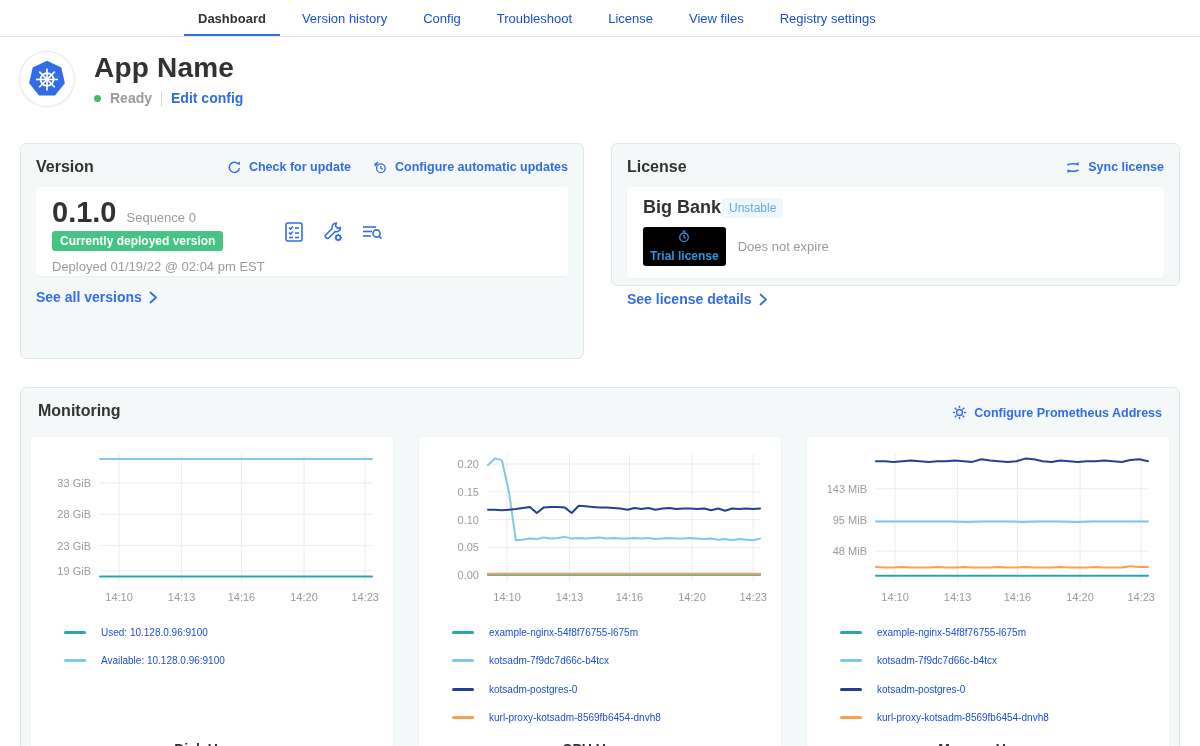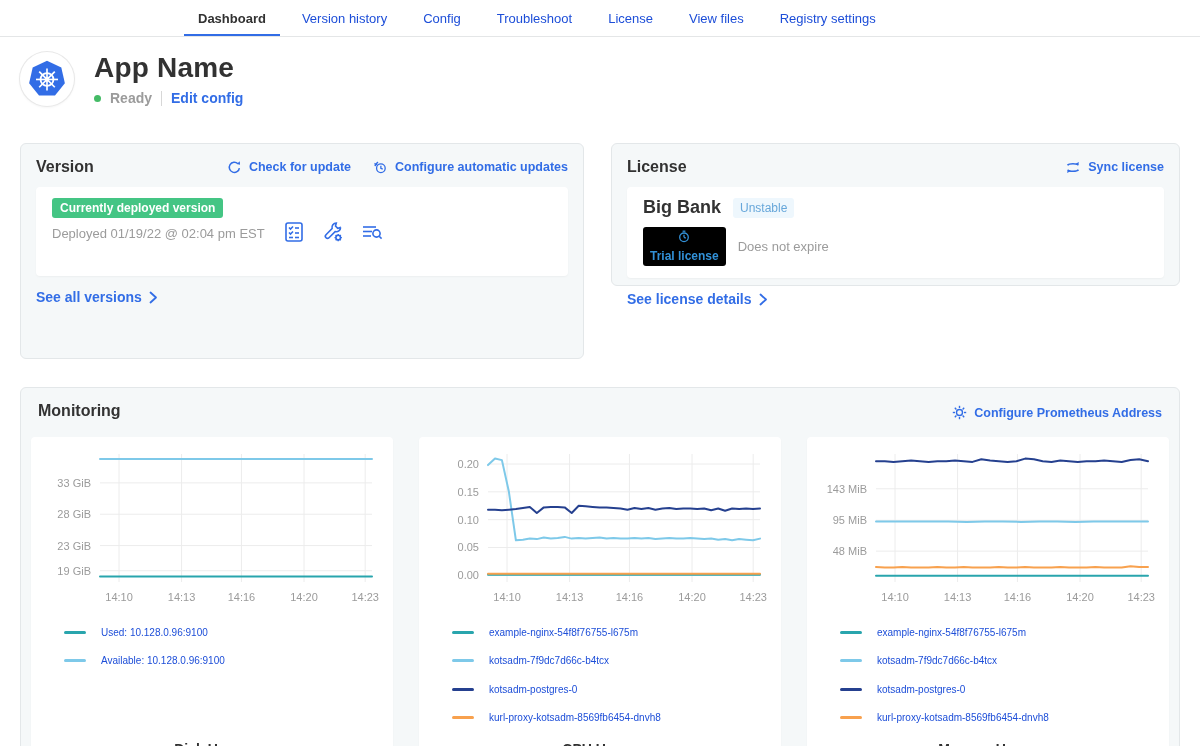--- a/index.html
+++ b/index.html
@@ -56,21 +56,21 @@
   .deployed-at { margin-top: 8px; font-size: 13px; color: #9b9b9b; }
   .vb-mid { flex: 1; display: flex; align-items: center; justify-content: center; }
   .install-type { font-size: 14px; color: #9b9b9b; font-weight: bold; }
   .vb-icons { display: flex; align-items: center; gap: 15px; }
   .icon-btn { background: none; border: none; cursor: pointer; padding: 0;
     display: flex; align-items: center; }
   .see-link { margin-top: 13px; }
 
   .license-panel { width: 570px; height: 143px; }
   .license-box { padding: 10px 16px 12px 16px; }
-  .lic-row1 { display: flex; align-items: center; gap: 12px; }
+  .lic-row1 { display: flex; align-items: center; gap: 1px; }
   .lic-name { font-size: 18px; font-weight: bold; }
   .chip { font-size: 12px; border-radius: 3px; padding: 3px 7px; }
   .chip-channel { background: #eef7fd; color: #67a7da; }
   .lic-row2 { display: flex; align-items: center; gap: 12px; margin-top: 9px; }
   .chip-trial { background: #000000; color: #3291d8; font-weight: bold;
     display: inline-flex; align-items: center; gap: 6px; flex-direction: column; }
   .expiry { font-size: 13px; color: #9b9b9b; }
 
   
   .monitoring { margin-top: 28px; height: 396px; padding: 14px 10px 12px 10px; }
@@ -154,20 +154,24 @@
               <path d="M2.2 6.5 a6.4 6.4 0 0 1 3.2 -4.2"></path>
               <path d="M1.4 2.9 l0.6 3.5 3.2 -1.6 z" fill="#326de6" stroke="none"></path>
             </svg>
             <span>Configure automatic updates</span>
           </button>
         </div>
       </div>
 
       <div class="white-box version-box">
         <div class="vb-left">
+          <div class="ver-row">
+            <span class="ver-num">0.1.0</span>
+            <span class="ver-seq">Sequence 0</span>
+          </div>
           <span class="deployed-badge">Currently deployed version</span>
           <div class="deployed-at">Deployed 01/19/22 @ 02:04 pm EST</div>
         </div>
         <div class="vb-icons">
           <button class="icon-btn">
             <svg width="24" height="24" viewBox="0 0 24 24" fill="none" stroke="#326de6" stroke-width="1.6">
               <rect x="4" y="3" width="16" height="18" rx="2"></rect>
               <polyline points="7,7.5 8.5,9 11,6.5"></polyline>
                 <line x1="13" y1="8" x2="17" y2="8"></line>
               <polyline points="7,12.5 8.5,14 11,11.5"></polyline>

